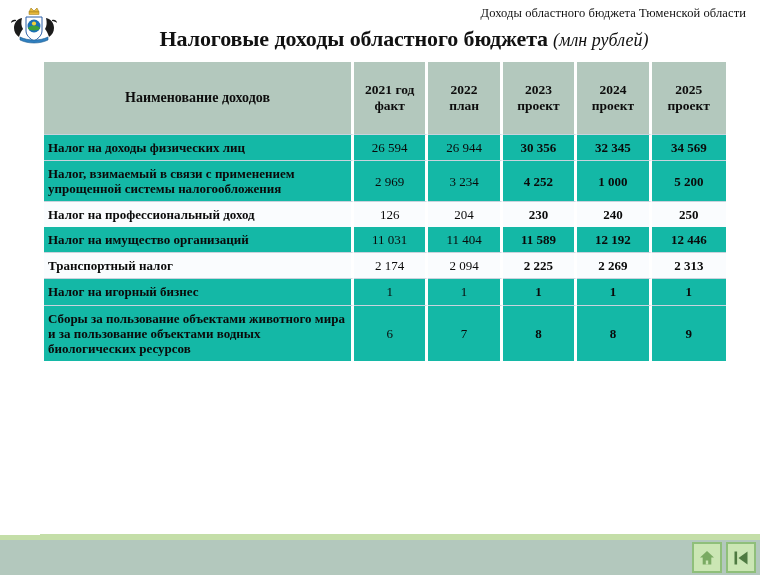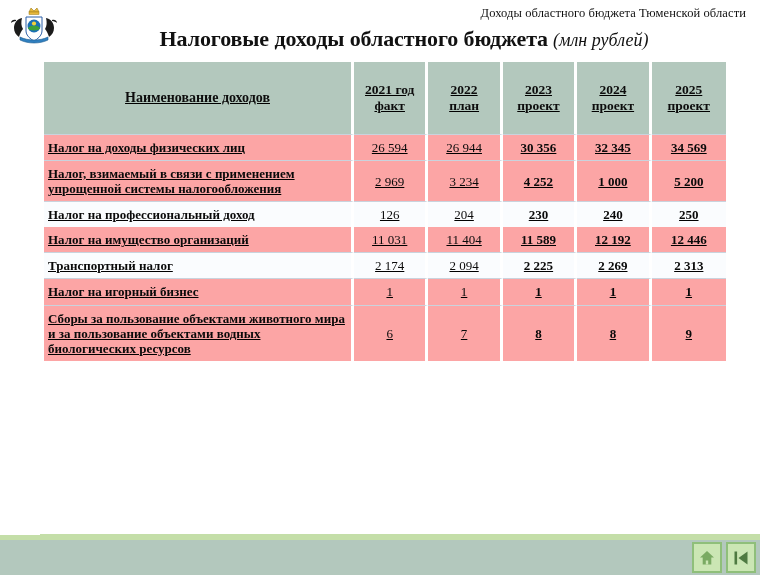--- a/index.html
+++ b/index.html
@@ -74,21 +74,20 @@
     left: 44px;
     top: 62px;
     width: 682px;
   }
 
   table.budget {
     border-collapse: separate;
     border-spacing: 0;
     width: 100%;
     table-layout: fixed;
-    text-decoration: underline;
   }
 
   table.budget col.c-name  { width: 310px; }
   table.budget col.c-val   { width: 74.4px; }
 
   
   table.budget thead th {
     background: #b3c8bd;
     color: #0d0d0d;
     font-weight: bold;
@@ -121,21 +120,21 @@
     font-weight: bold;
     padding-left: 9px;
     padding-right: 6px;
   }
   td.val {
     text-align: center;
     white-space: nowrap;
   }
   td.val.bold { font-weight: bold; }
 
-  tr.alt td { background: #fca5a5; }
+  tr.alt td { background: #14b8a6; }
   tr.norm td { background: #fafcfe; }
 
   tr.sep td {
     border-top: 1px solid #c9d3dd;
   }
 
   
   #foot-thin {
     position: absolute;
     left: 0; right: 0;

